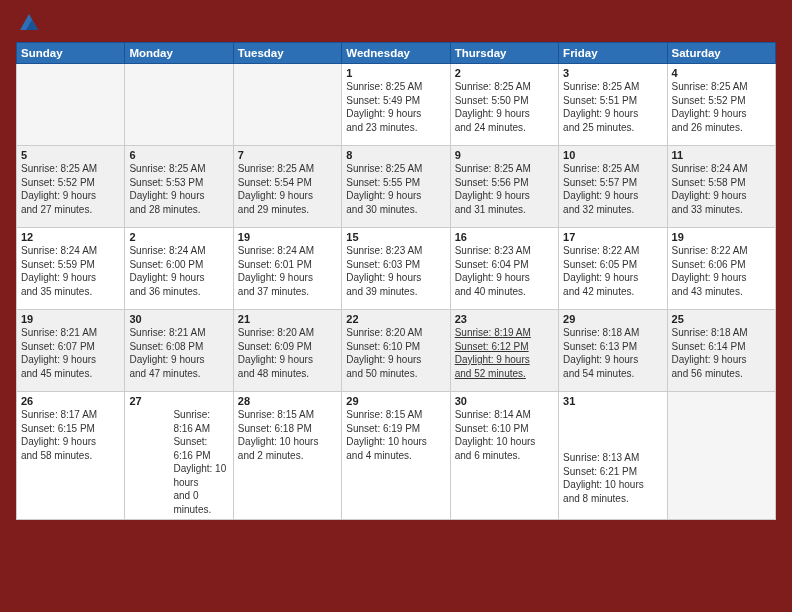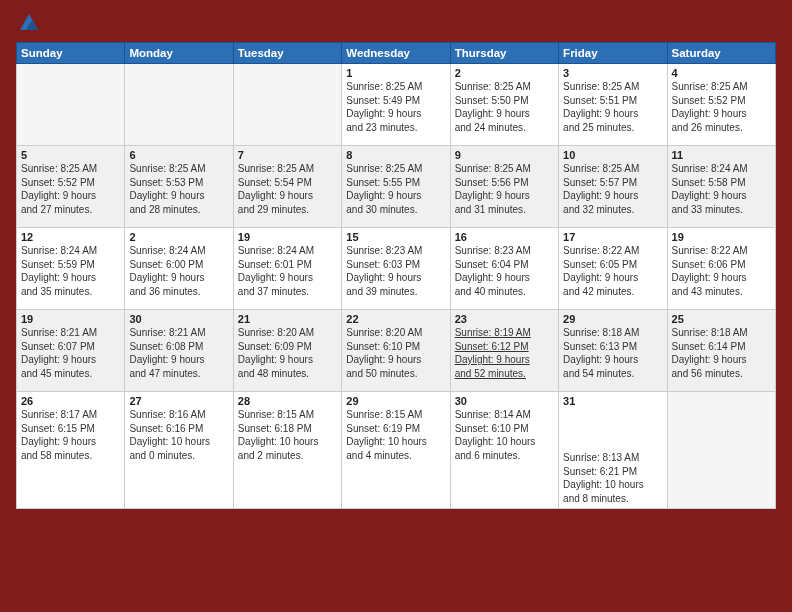--- a/index.html
+++ b/index.html
@@ -324,21 +324,21 @@
         <tr>
           <td>
             <span class="day-num">26</span>
             <div class="day-info" style="white-space: pre-line;">Sunrise: 8:17 AM
 Sunset: 6:15 PM
 Daylight: 9 hours
 and 58 minutes.</div>
           </td>
           <td>
             <span class="day-num">27</span>
-            <div class="day-info" style="white-space: pre-line;">Sunrise: 8:16 AM
+            <div class="day-info" style="white-space: pre-line; margin-left: 44px;">Sunrise: 8:16 AM
 Sunset: 6:16 PM
 Daylight: 10 hours
 and 0 minutes.</div>
           </td>
           <td>
             <span class="day-num">28</span>
             <div class="day-info" style="white-space: pre-line;">Sunrise: 8:15 AM
 Sunset: 6:18 PM
 Daylight: 10 hours
 and 2 minutes.</div>

